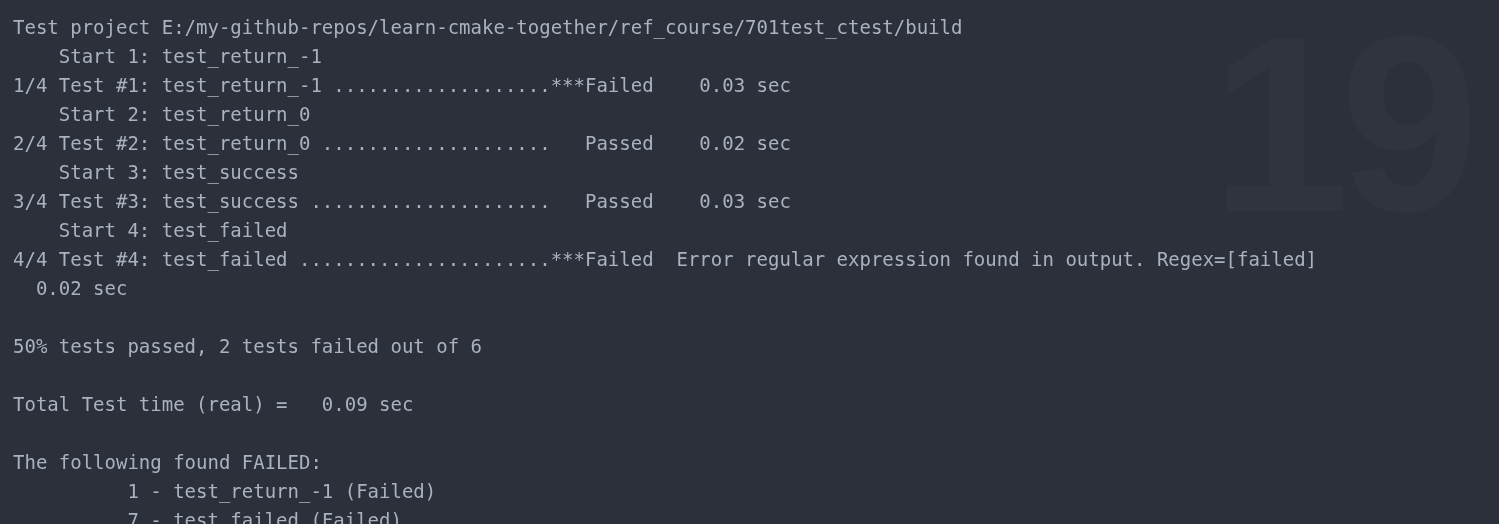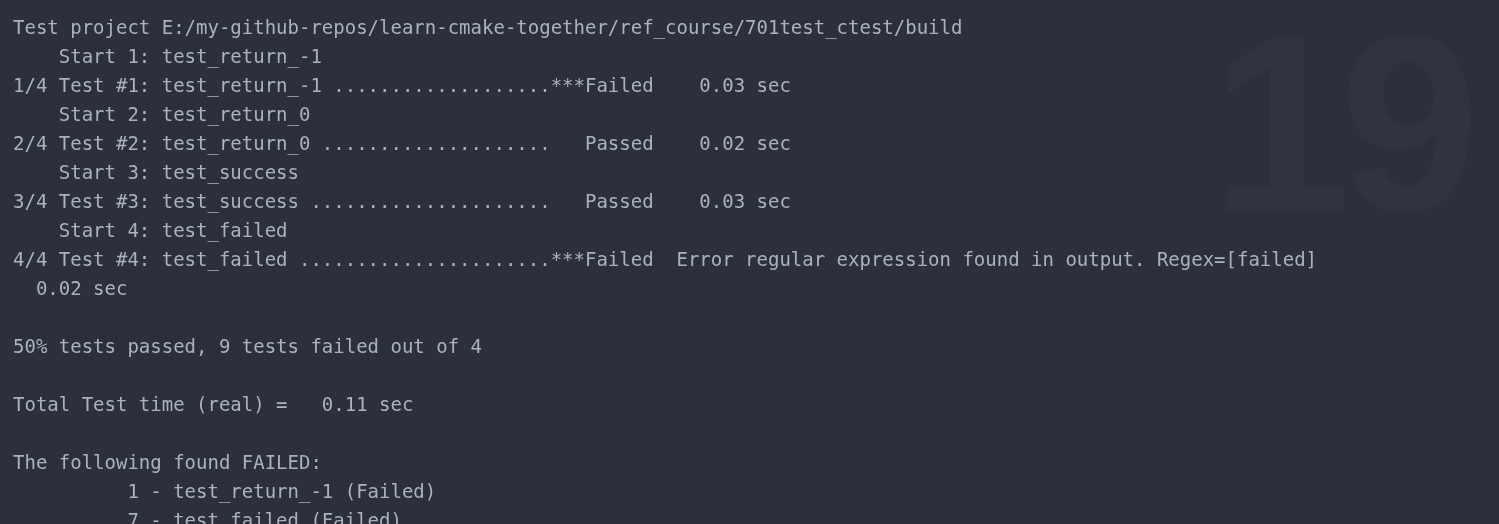--- a/index.html
+++ b/index.html
@@ -45,19 +45,19 @@
 <span>    Start 1: test_return_-1</span>
 <span>1/4 Test #1: test_return_-1 ...................***Failed    0.03 sec</span>
 <span>    Start 2: test_return_0</span>
 <span>2/4 Test #2: test_return_0 ....................   Passed    0.02 sec</span>
 <span>    Start 3: test_success</span>
 <span>3/4 Test #3: test_success .....................   Passed    0.03 sec</span>
 <span>    Start 4: test_failed</span>
 <span>4/4 Test #4: test_failed ......................***Failed  Error regular expression found in output. Regex=[failed]
   0.02 sec</span>
 <span></span>
-<span>50% tests passed, 9 tests failed out of 4</span>
+<span>50% tests passed, 2 tests failed out of 6</span>
 <span></span>
-<span>Total Test time (real) =   0.11 sec</span>
+<span>Total Test time (real) =   0.09 sec</span>
 <span></span>
 <span>The following found FAILED:</span>
 <span>          1 - test_return_-1 (Failed)</span>
 <span>          7 - test_failed (Failed)</span></pre>
 
 </body></html>

